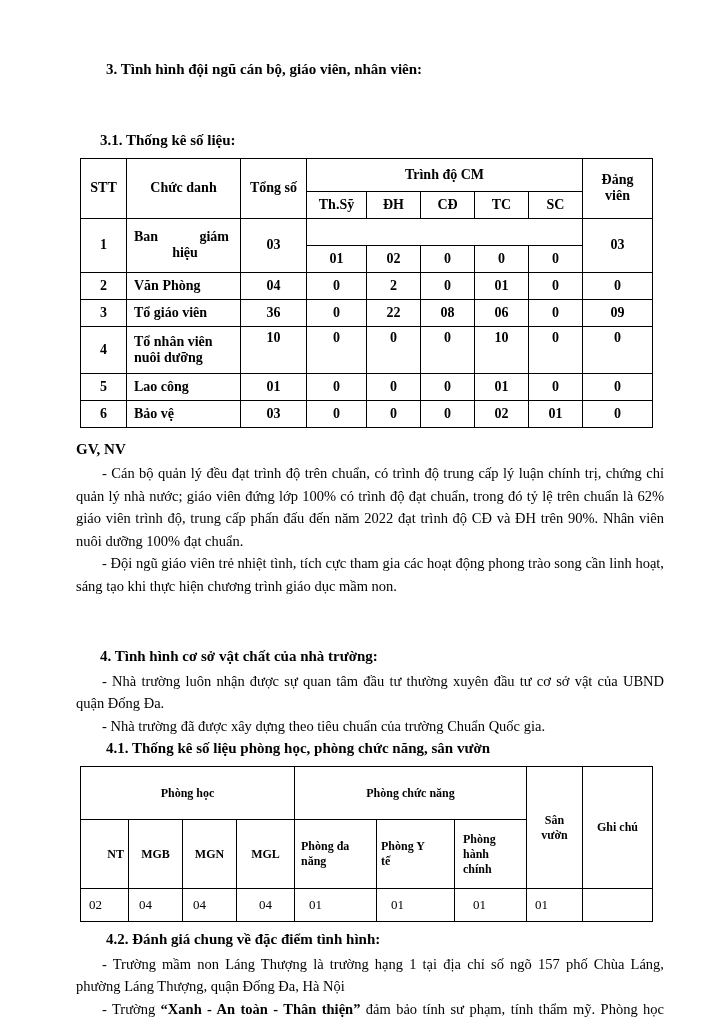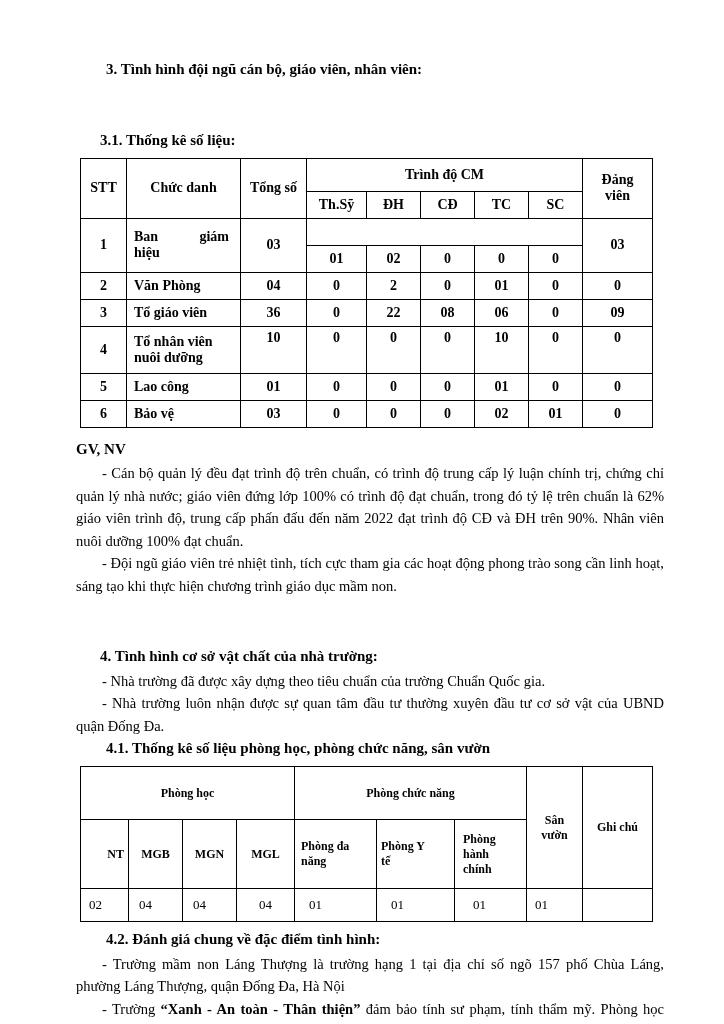--- a/index.html
+++ b/index.html
@@ -128,21 +128,21 @@
         <td>ĐH</td>
         <td>CĐ</td>
         <td>TC</td>
         <td>SC</td>
       </tr>
 
       <tr>
         <td rowspan="2">1</td>
         <td rowspan="2" class="lbl">
           <div class="lbl justify" style="padding-left:0">Ban    giám</div>
-          <div style="text-align:left">hiệu</div>
+          <div style="text-align:center">hiệu</div>
         </td>
         <td rowspan="2">03</td>
         <td colspan="5" style="border:none"></td>
         <td rowspan="2">03</td>
       </tr>
       <tr>
         <td>01</td>
         <td>02</td>
         <td>0</td>
         <td>0</td>
@@ -216,22 +216,22 @@
 
   <div class="sp-10"></div>
 
   <div class="h-bold">GV, NV</div>
 
   <p class="body-text">- Cán bộ quản lý đều đạt trình độ trên chuẩn, có trình độ trung cấp lý luận chính trị, chứng chỉ quản lý nhà nước; giáo viên đứng lớp 100% có trình độ đạt chuẩn, trong đó tỷ lệ trên chuẩn là 62% giáo viên trình độ, trung cấp phấn đấu đến năm 2022 đạt trình độ CĐ và ĐH trên 90%. Nhân viên nuôi dưỡng 100% đạt chuẩn.</p>
   <p class="body-text">- Đội ngũ giáo viên trẻ nhiệt tình, tích cực tham gia các hoạt động phong trào song cần linh hoạt, sáng tạo khi thực hiện chương trình giáo dục mầm non.</p>
 
   <div class="h-bold indent-2">4. Tình hình cơ sở vật chất của nhà trường:</div>
 
+  <p class="body-text">- Nhà trường luôn nhận được sự quan tâm đầu tư thường xuyên đầu tư cơ sở vật của UBND quận Đống Đa.</p>
   <p class="body-text">- Nhà trường đã được xây dựng theo tiêu chuẩn của trường Chuẩn Quốc gia.</p>
-  <p class="body-text">- Nhà trường luôn nhận được sự quan tâm đầu tư thường xuyên đầu tư cơ sở vật của UBND quận Đống Đa.</p>
 
   <div class="h-bold indent-1">4.1. Thống kê số liệu phòng học, phòng chức năng, sân vườn</div>
 
   <table class="tbl2">
     <colgroup>
       <col style="width:48px">
       <col style="width:54px">
       <col style="width:54px">
       <col style="width:58px">
       <col style="width:82px">

